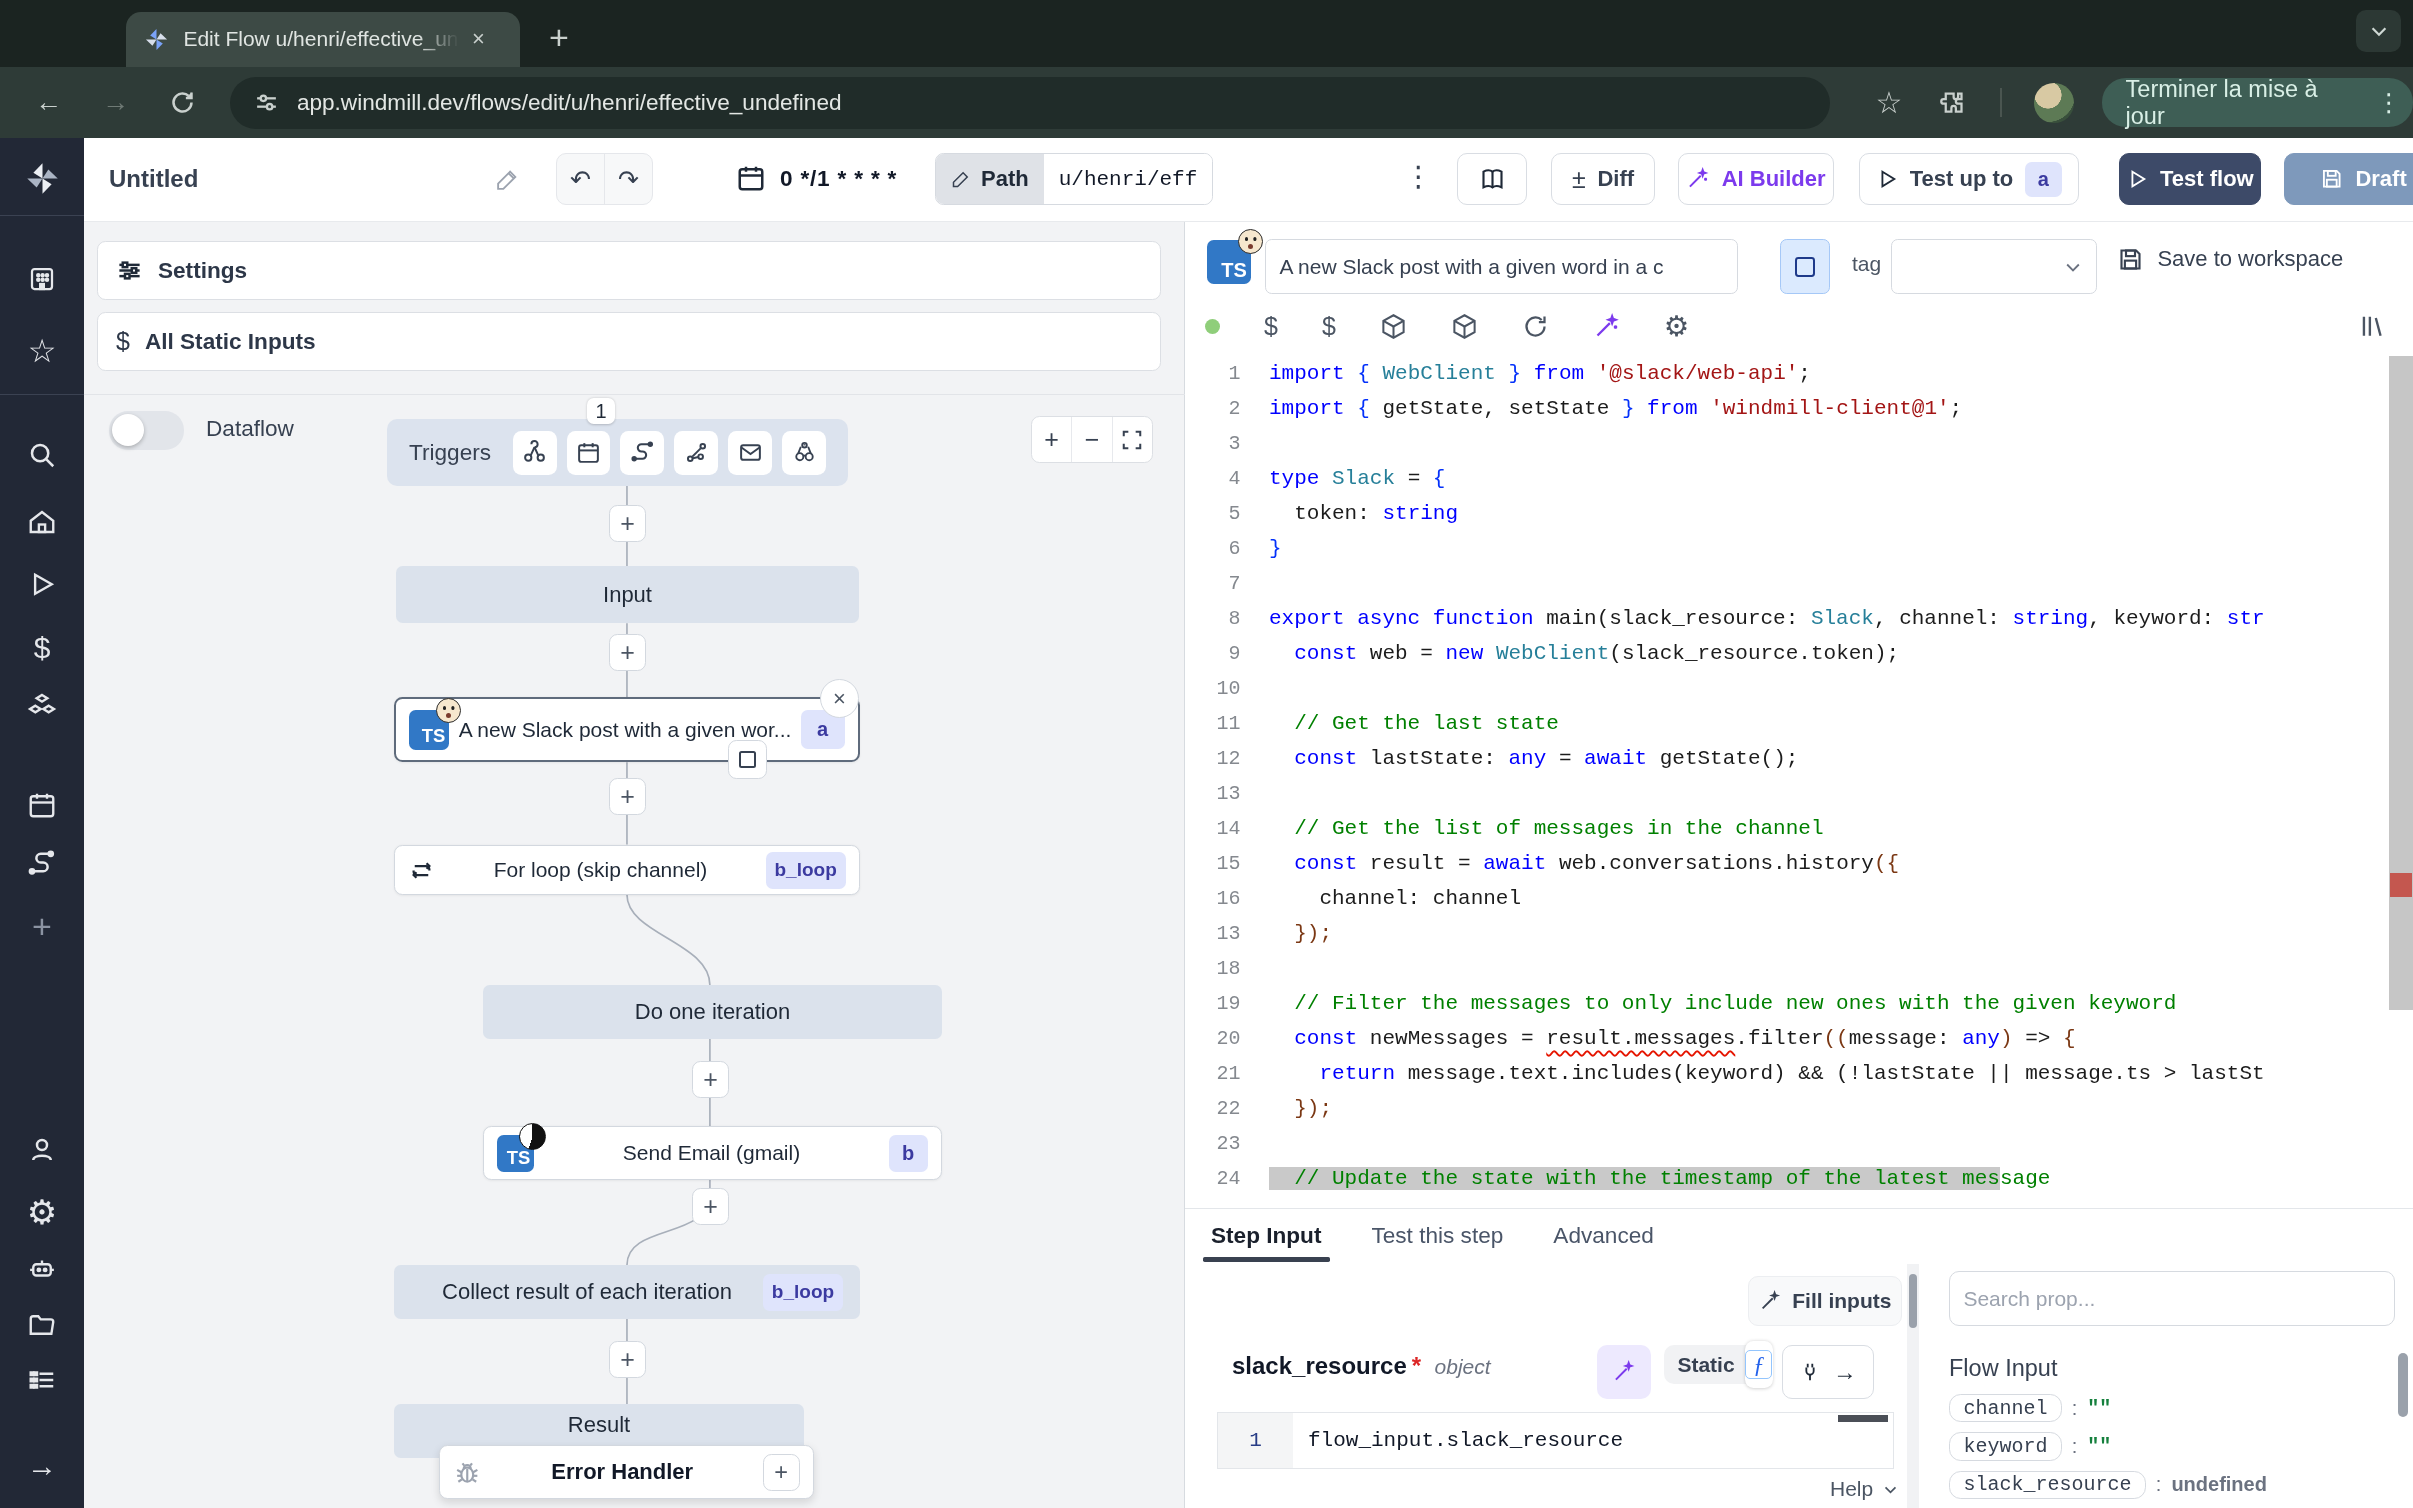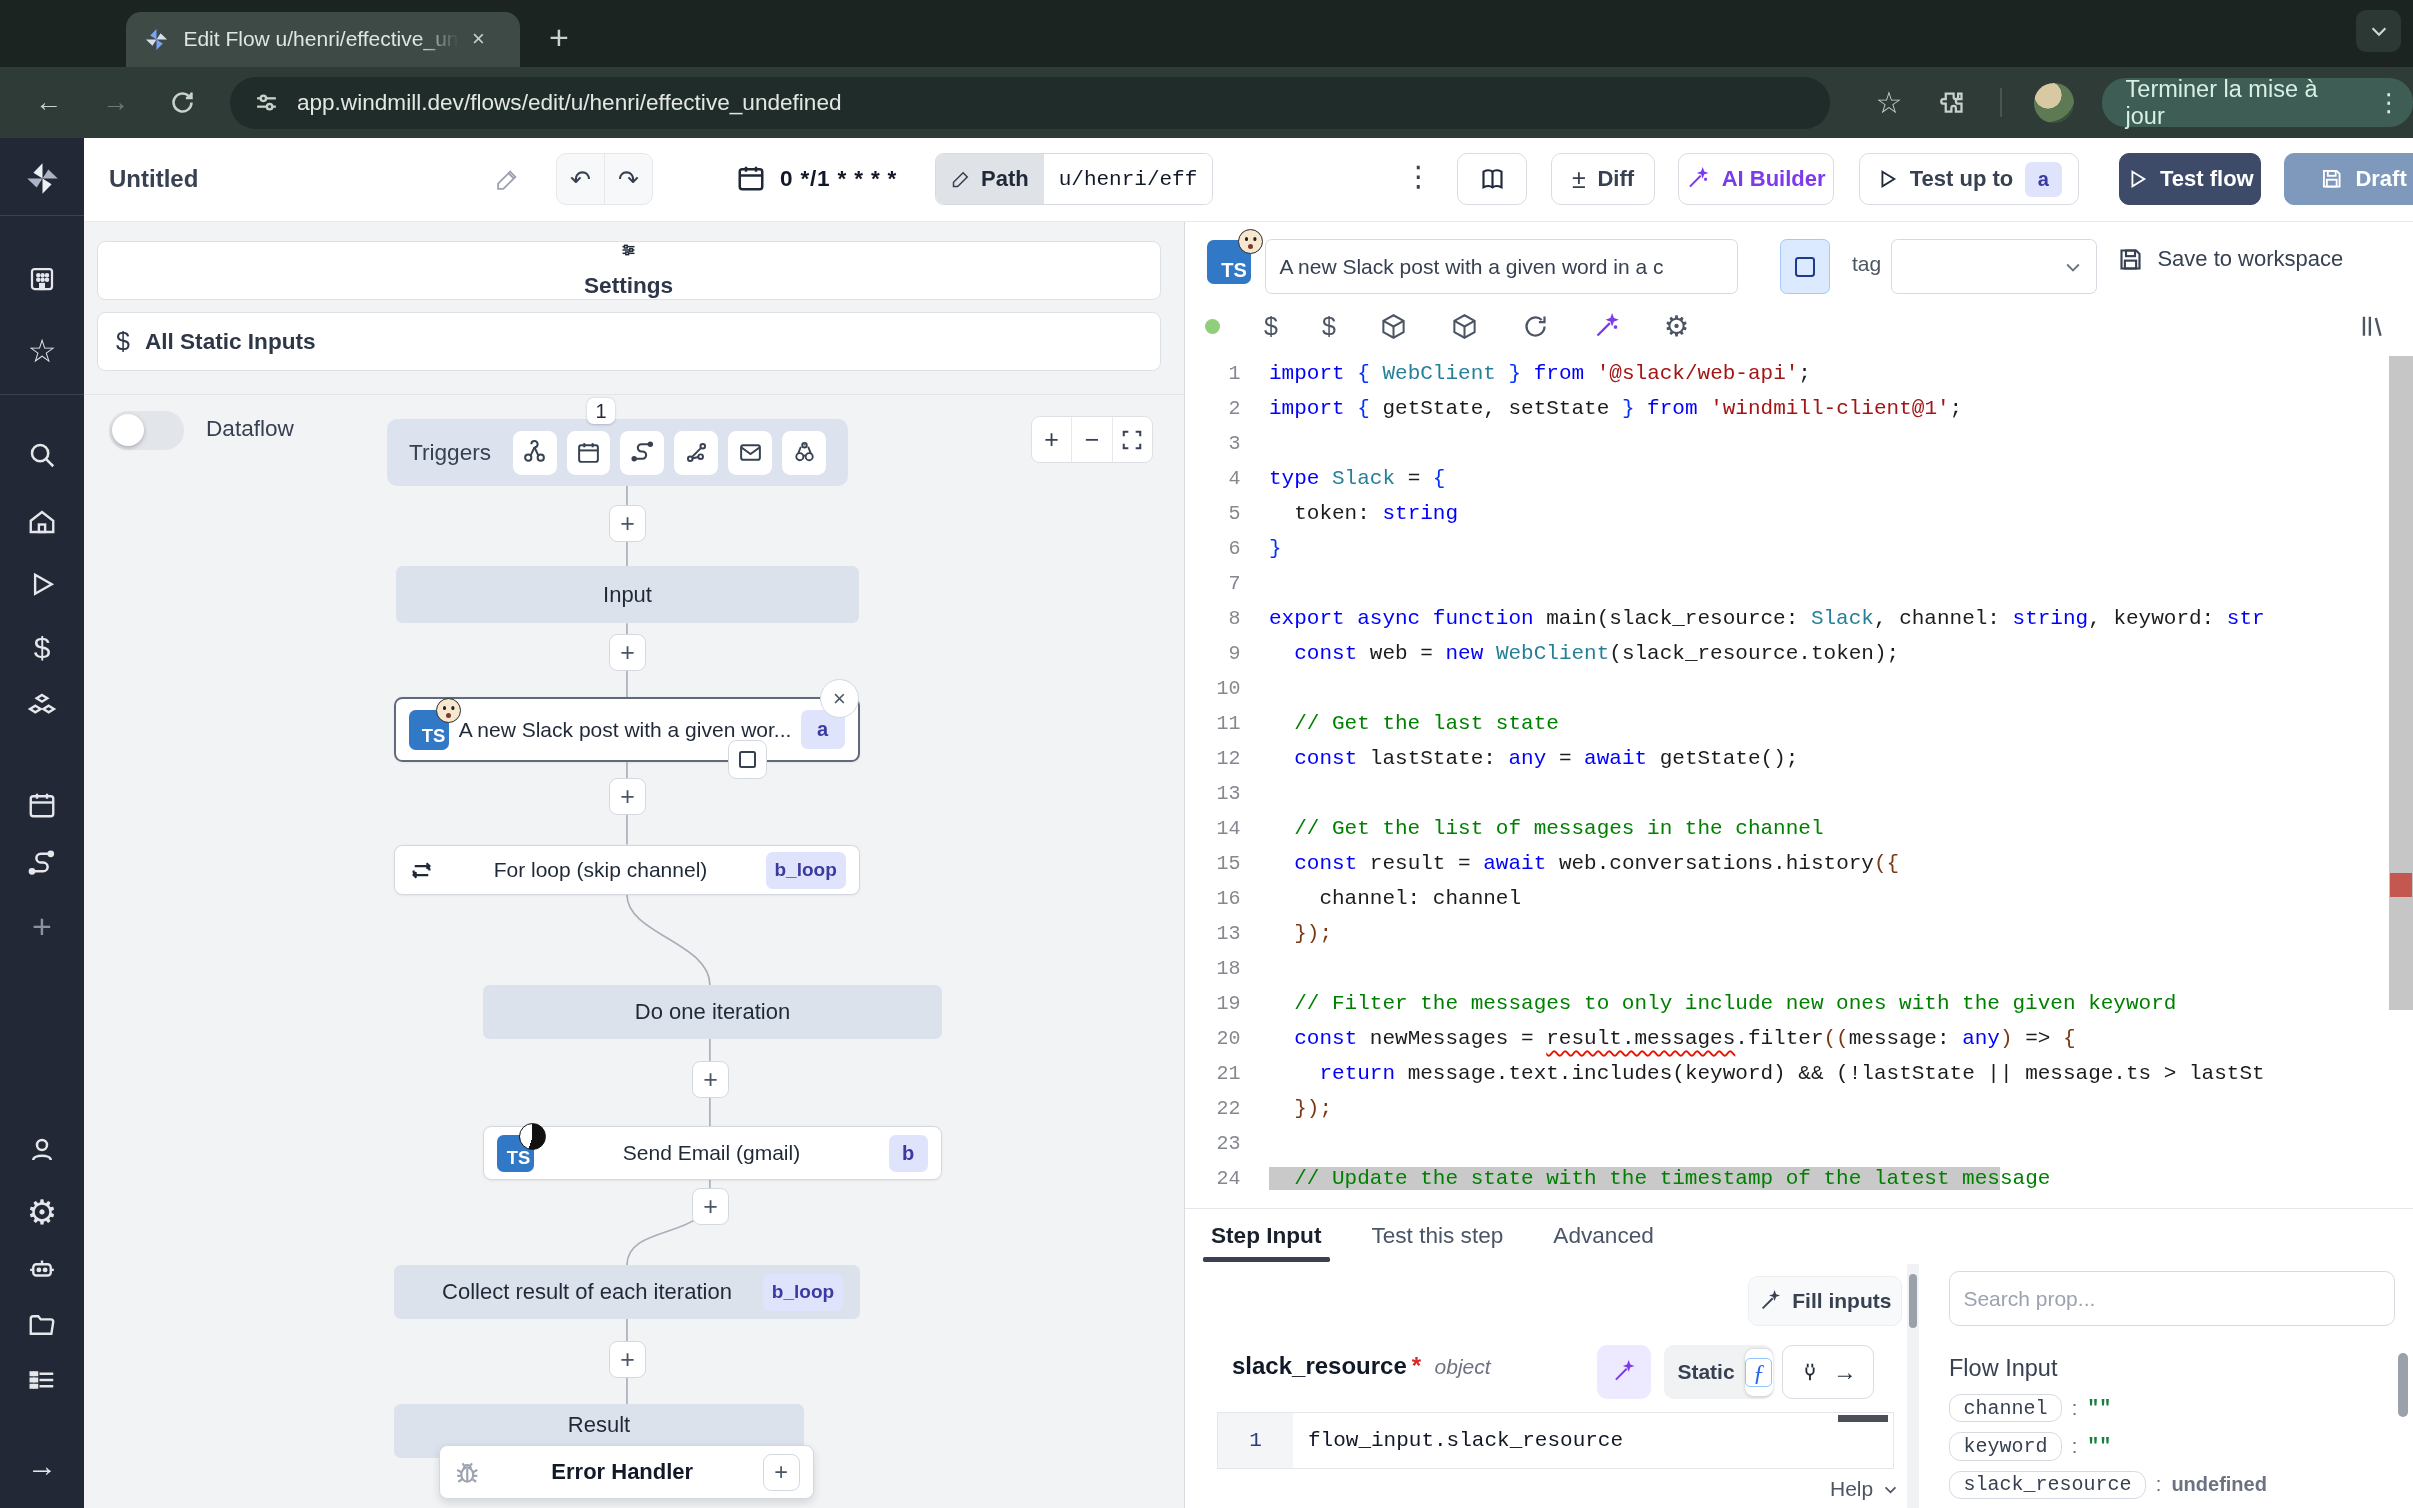--- a/index.html
+++ b/index.html
@@ -368,21 +368,21 @@
       <svg width="23.5" height="23.5" viewBox="0 0 24 24" fill="none" stroke="#fff" stroke-width="1.9">
         <path d="M4 4 h13 l3 3 v13 H4 Z"></path>
           <rect x="8" y="4" width="8" height="5"></rect>
           <rect x="7" y="13" width="10" height="7"></rect>
       </svg>
       <span>Draft</span>
     </div>
   </div>
 
   <div id="flow-panel">
-    <div class="card" style="top:19px;flex-direction:column;">
+    <div class="card" style="top:19px;">
       <svg width="27" height="27" viewBox="0 0 24 24" fill="none" stroke="#1f2937" stroke-width="2.2">
         <line x1="3" y1="7" x2="21" y2="7"></line>
           <rect x="6" y="5" width="4" height="4" fill="#fff"></rect>
         <line x1="3" y1="12" x2="21" y2="12"></line>
           <rect x="14" y="10" width="4" height="4" fill="#fff"></rect>
         <line x1="3" y1="17" x2="21" y2="17"></line>
           <rect x="8" y="15" width="4" height="4" fill="#fff"></rect>
       </svg>
       <span>Settings</span>
     </div>
@@ -661,21 +661,21 @@
       <span style="font-size:24px; font-weight:700; color:#111827;">slack_resource</span>
       <span style="font-size:24px; font-weight:700; color:#dc2626;">*</span>
       <span style="font-size:21px; font-style:italic; color:#6b7280; margin-left:8.4px;">object</span>
     </div>
     <div class="abs" style="left:412px; top:1123px; width:54px; height:54px; background:#ede9fe; border-radius:10px; display:flex; align-items:center; justify-content:center;">
       <svg width="23.5" height="23.5" viewBox="0 0 24 24" fill="none" stroke="#7c3aed" stroke-width="2">
         <line x1="4" y1="20" x2="15" y2="9"></line>
           <path d="M17 3 l.8 2.2 L20 6 l-2.2.8 L17 9 l-.8-2.2 L14 6 l2.2-.8 Z" fill="#7c3aed"></path>
       </svg>
     </div>
-    <div class="abs" style="left:479px; top:1123px; width:109px; height:54px; background:#f1f2f4; border-radius:10px; display:flex; align-items:center; padding-left:13.4px; gap:10px;">
+    <div class="abs" style="left:479px; top:1123px; width:109px; height:39px; background:#f1f2f4; border-radius:10px; display:flex; align-items:center; padding-left:13.4px; gap:10px;">
       <span style="font-size:21px; color:#374151; font-weight:600;">Static</span>
       <span style="width:44px; height:47px; background:#fff; border-radius:8.4px; box-shadow:0 0.8px 3.4px rgba(0,0,0,.18); display:flex; align-items:center; justify-content:center;">
         <span style="font-family:'Liberation Serif',serif; font-style:italic; font-size:23.5px; color:#2563eb; border:1.7px solid #93c5fd; border-radius:5px; padding:0 6.7px;">ƒ</span>
       </span>
     </div>
     <div class="abs btn" style="left:597px; top:1123px; width:92px; height:54px;">
       <svg width="22" height="22" viewBox="0 0 24 24" fill="none" stroke="#1f2937" stroke-width="2">
         <path d="M8 7 v4 a4 4 0 0 0 8 0 V7"></path>
           <line x1="9.5" y1="3" x2="9.5" y2="7"></line>
           <line x1="14.5" y1="3" x2="14.5" y2="7"></line>

